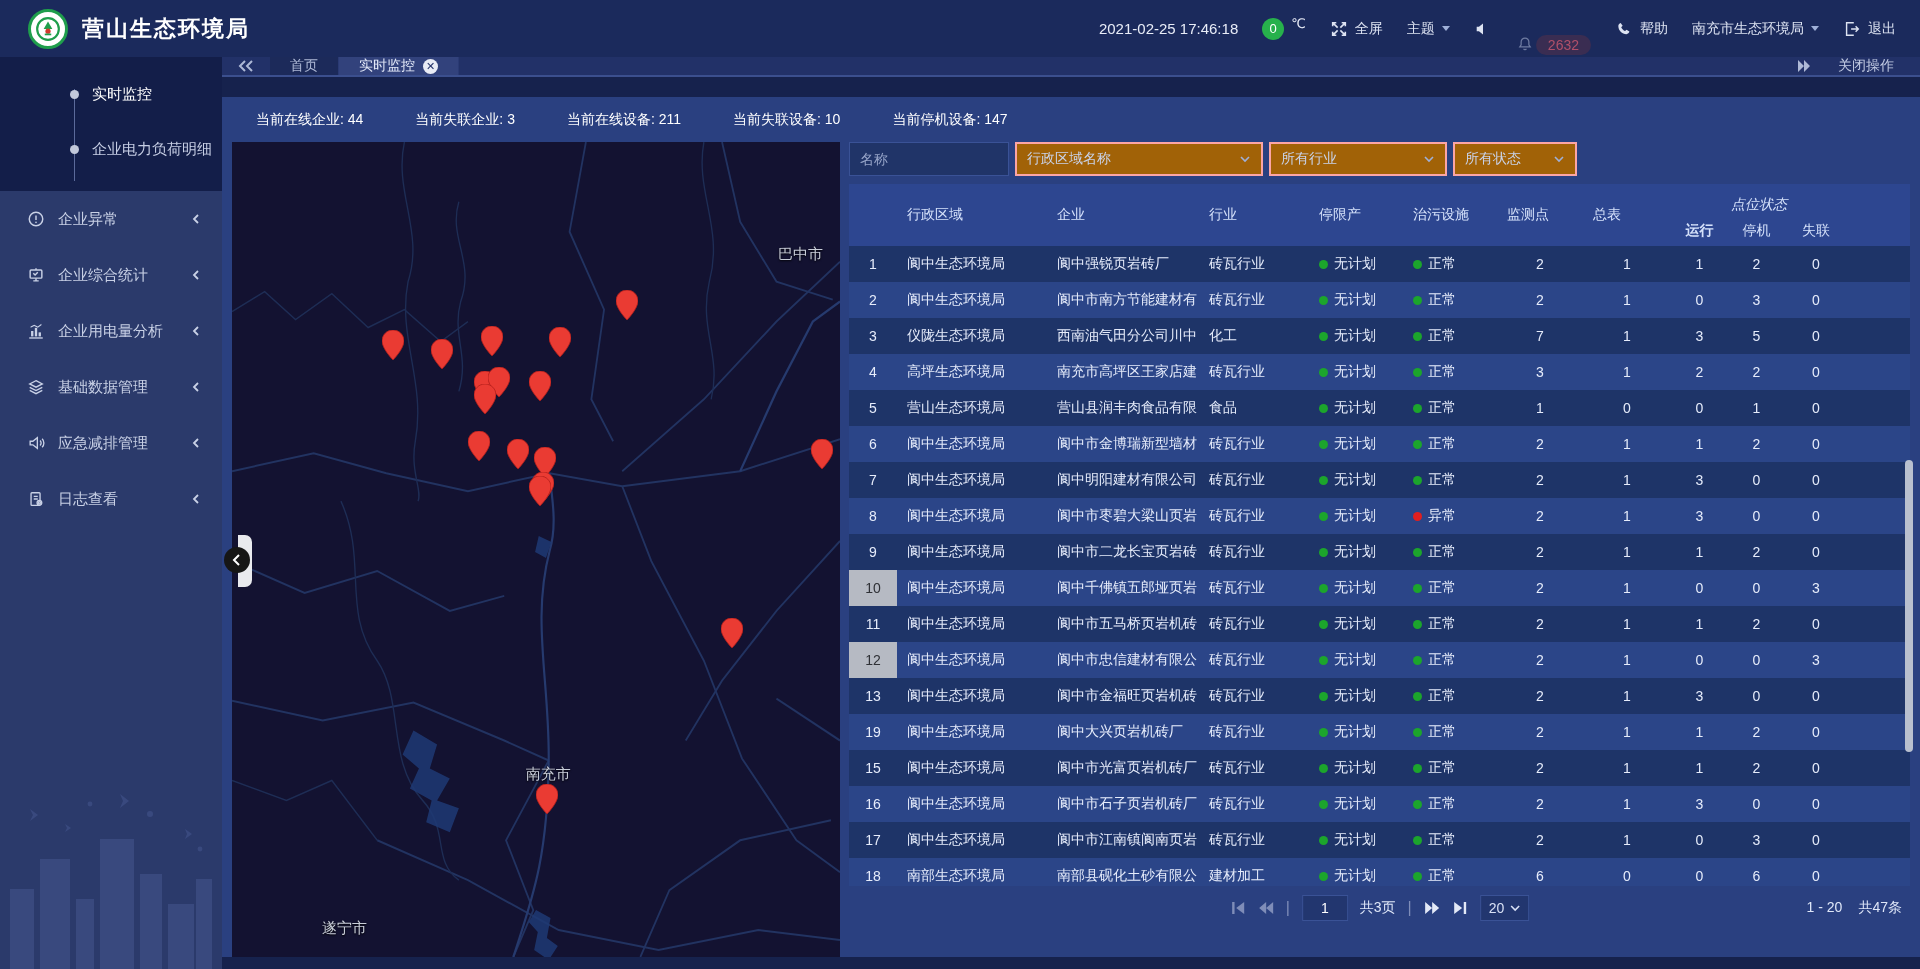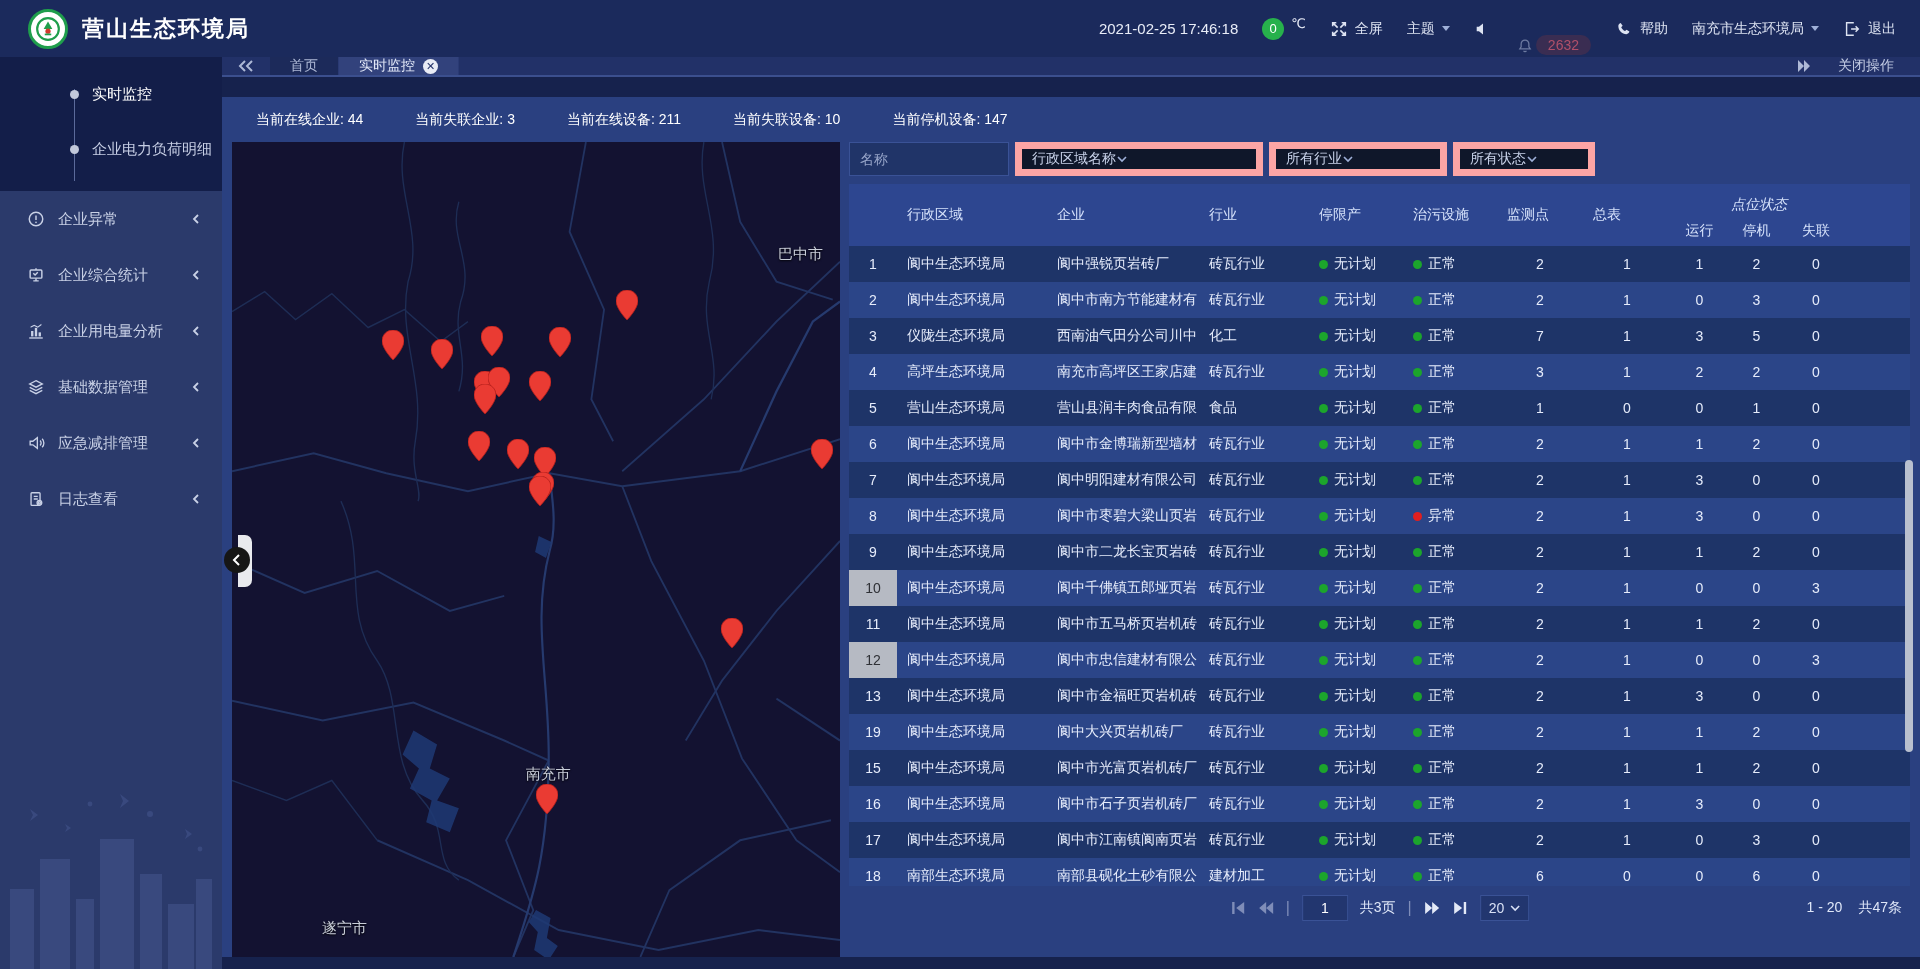--- a/index.html
+++ b/index.html
@@ -15,21 +15,21 @@
   .logo svg { width:26px; height:26px; }
   .app-title { color:#ffffff; font-size:22px; font-weight:bold; letter-spacing:2px; }
   .top-right { display:flex; align-items:center; gap:24px; color:#dde3f2; font-size:14px; }
   .top-item { display:flex; align-items:center; gap:7px; cursor:pointer; white-space:nowrap; }
   .datetime { font-size:15px; color:#e8ecf7; }
   .temp-badge { width:22px; height:22px; border-radius:50%; background:#27b14c; color:#fff;
     display:inline-flex; align-items:center; justify-content:center; font-size:13px; }
   .temp-unit { font-size:13px; color:#e8ecf7; position:relative; top:-5px; }
   .caret-down { width:0; height:0; border-left:4px solid transparent;
     border-right:4px solid transparent; border-top:5px solid #9fb0d8; display:inline-block; }
-  .bell-wrap { position:relative; display:flex; align-items:flex-end; gap:2px; color:#6e7ba1;margin-top:32px; }
+  .bell-wrap { position:relative; display:flex; align-items:flex-start; gap:2px; color:#6e7ba1;margin-top:32px; }
   .bell-badge { background:#3a2d52; color:#b0506a; font-size:14px; padding:2px 12px;
     border-radius:11px; }
   .ticon { width:18px; height:18px; }
 
   
   .main { display:flex; height:912px; }
 
   
   .sidebar { width:222px; flex-shrink:0; background:#2b3a6b; position:relative; overflow:hidden; }
   .side-group { height:56px; display:flex; align-items:center; gap:13px;
@@ -88,24 +88,24 @@
   .handle-btn { position:absolute; left:-4px; top:14px; width:26px; height:26px;
     border-radius:50%; background:#161616; display:flex; align-items:center; justify-content:center; }
   .handle-btn svg { width:12px; height:12px; color:#ffffff; }
 
   
   .table-panel { flex:1; min-width:0; display:flex; flex-direction:column; position:relative; }
   .filters { display:flex; gap:6px; height:34px; margin-bottom:8px; flex-shrink:0; }
   .f-input { width:160px; background:#203468; border:1px solid #3a5296; color:#c9d3ea;
     padding:0 10px; font-size:14px; outline:none; }
   .f-input::placeholder { color:#97a5c9; }
-  .f-select { background:#0f172a; border:7px solid #fca5a5; color:#c9d3ea; font-size:14px;
-    display:flex; align-items:center; padding:0 10px; cursor:pointer; }
+  .f-select { background:#a16207; border:2px solid #fca5a5; color:#c9d3ea; font-size:14px;
+    display:flex; align-items:center; justify-content:space-between; padding:0 10px; cursor:pointer; }
   .f-select svg { width:12px; height:12px; color:#9fb0d8; }
-  .w-region { width:248px; } .w-industry { width:178px; } .w-status { width:142px; }
+  .w-region { width:248px; } .w-industry { width:178px; } .w-status { width:124px; }
 
   .grid-cols { display:grid;
     grid-template-columns:48px 150px 152px 110px 94px 94px 86px 88px 57px 57px 62px; }
   .thead { background:#2d4690; color:#d6e2fb; font-size:14px; height:62px;
     grid-template-rows:32px 30px; flex-shrink:0; }
   .th { display:flex; align-items:center; }
   .th.span2 { grid-row:1 / span 2;font-family:Liberation Serif, serif; }
   .th.tl { padding-left:10px; }
   .th.ctr { justify-content:center; }
   .th-group { grid-column:9 / span 3; grid-row:1; display:flex; align-items:flex-end;
@@ -468,21 +468,21 @@
           <div class="thead grid-cols" id="thead">
               <div class="th span2 ctr"></div>
               <div class="th span2 tl">行政区域</div>
               <div class="th span2 tl">企业</div>
               <div class="th span2 tl">行业</div>
               <div class="th span2 tl">停限产</div>
               <div class="th span2 tl">治污设施</div>
               <div class="th span2 tl">监测点</div>
               <div class="th span2 tl">总表</div>
               <div class="th-group">点位状态</div>
-              <div class="th ctr" style="grid-area: 2 / 9;">运行</div>
+              <div class="th ctr" style="grid-area: 2 / 9; font-weight: bold;">运行</div>
               <div class="th ctr" style="grid-area: 2 / 10;">停机</div>
               <div class="th ctr" style="grid-area: 2 / 11;">失联</div>
             </div>
           <div class="tbody" id="tbody">
               <div class="trow grid-cols odd">
                 <div class="td seq">1</div>
                 <div class="td tl">阆中生态环境局</div>
                 <div class="td tl">阆中强锐页岩砖厂</div>
                 <div class="td tl">砖瓦行业</div>
                 <div class="td tl"><span class="sdot green"></span>无计划</div>

